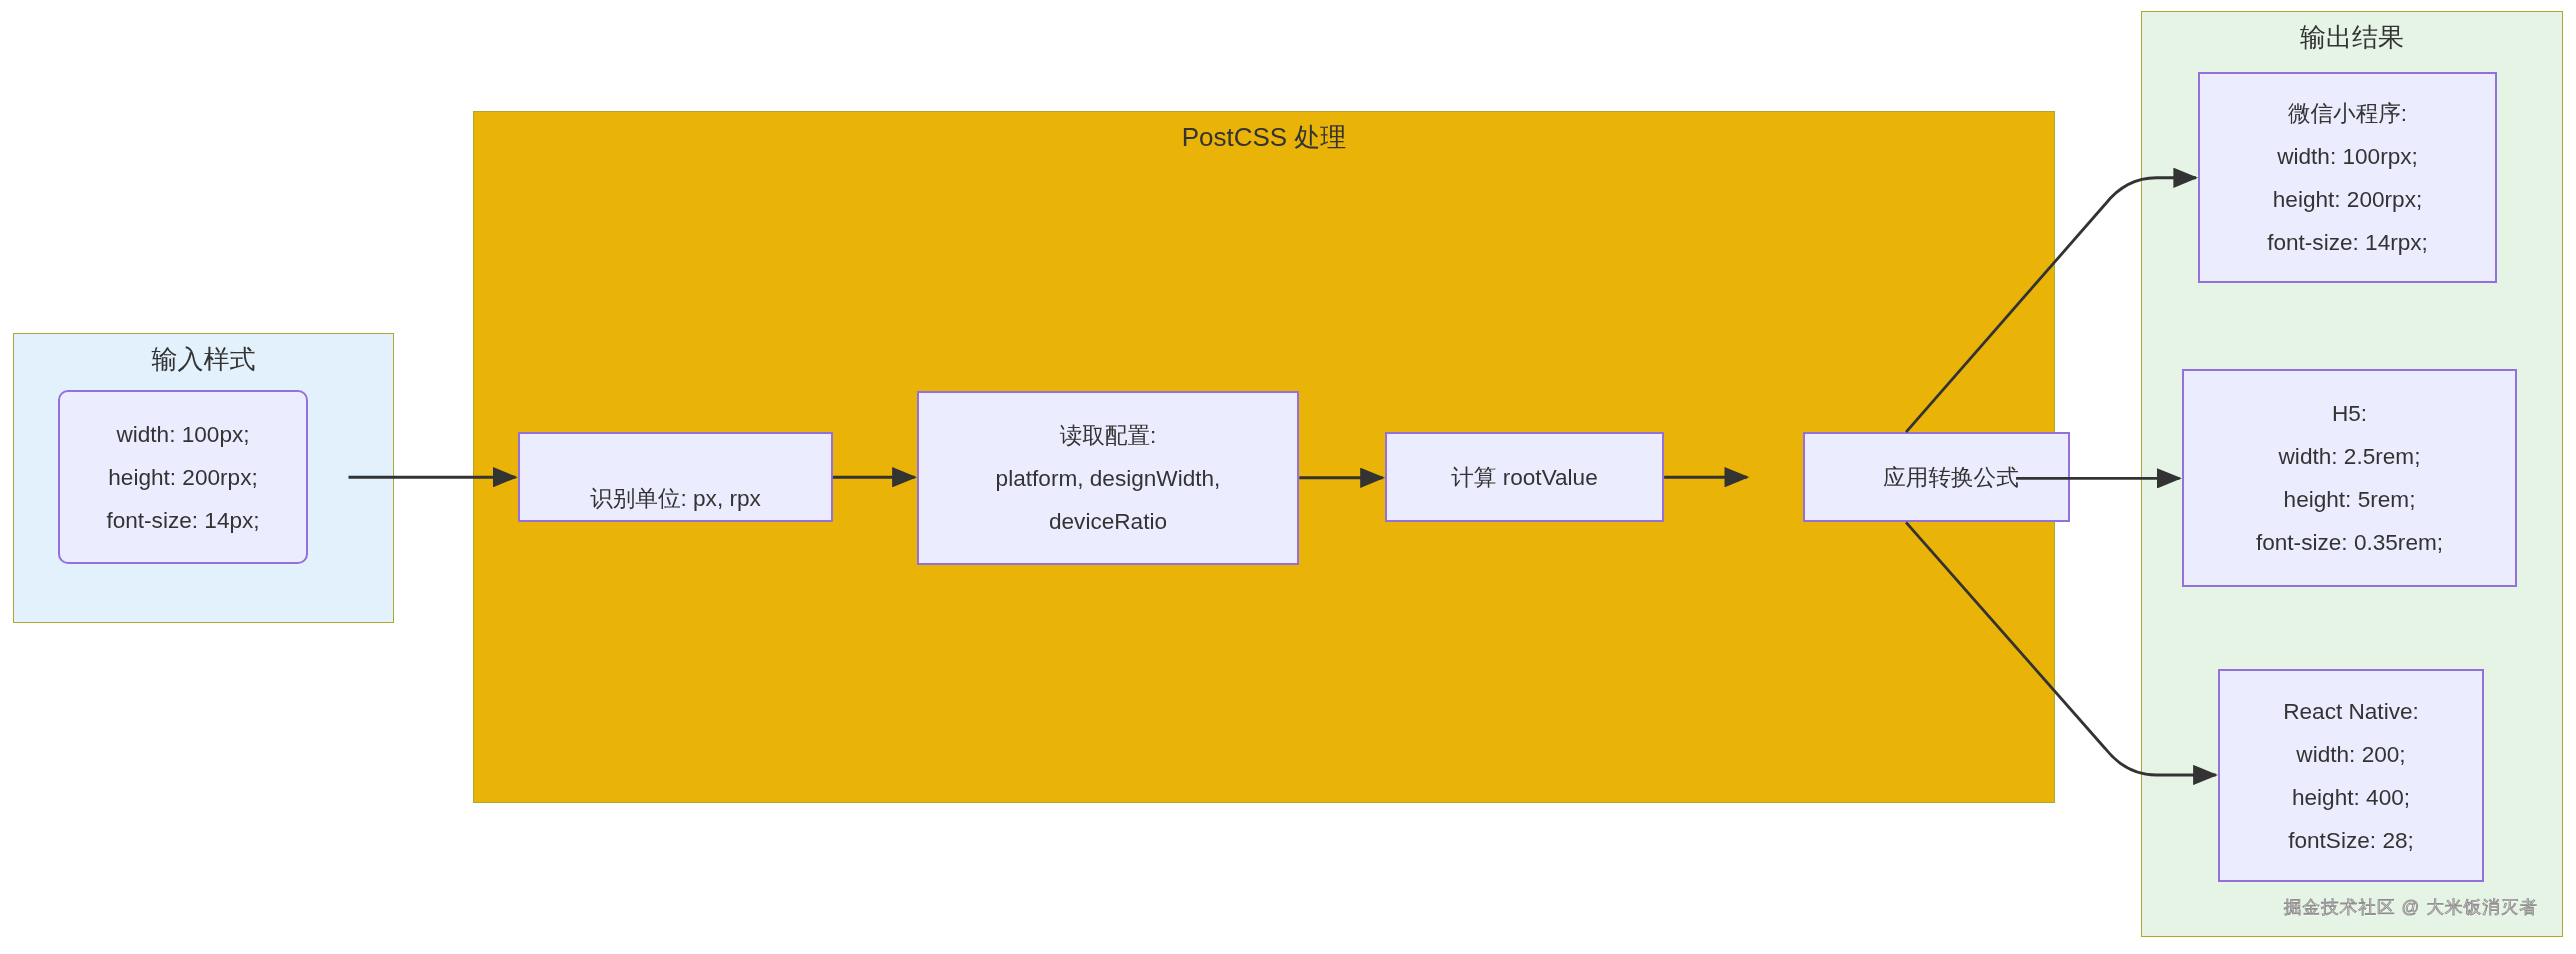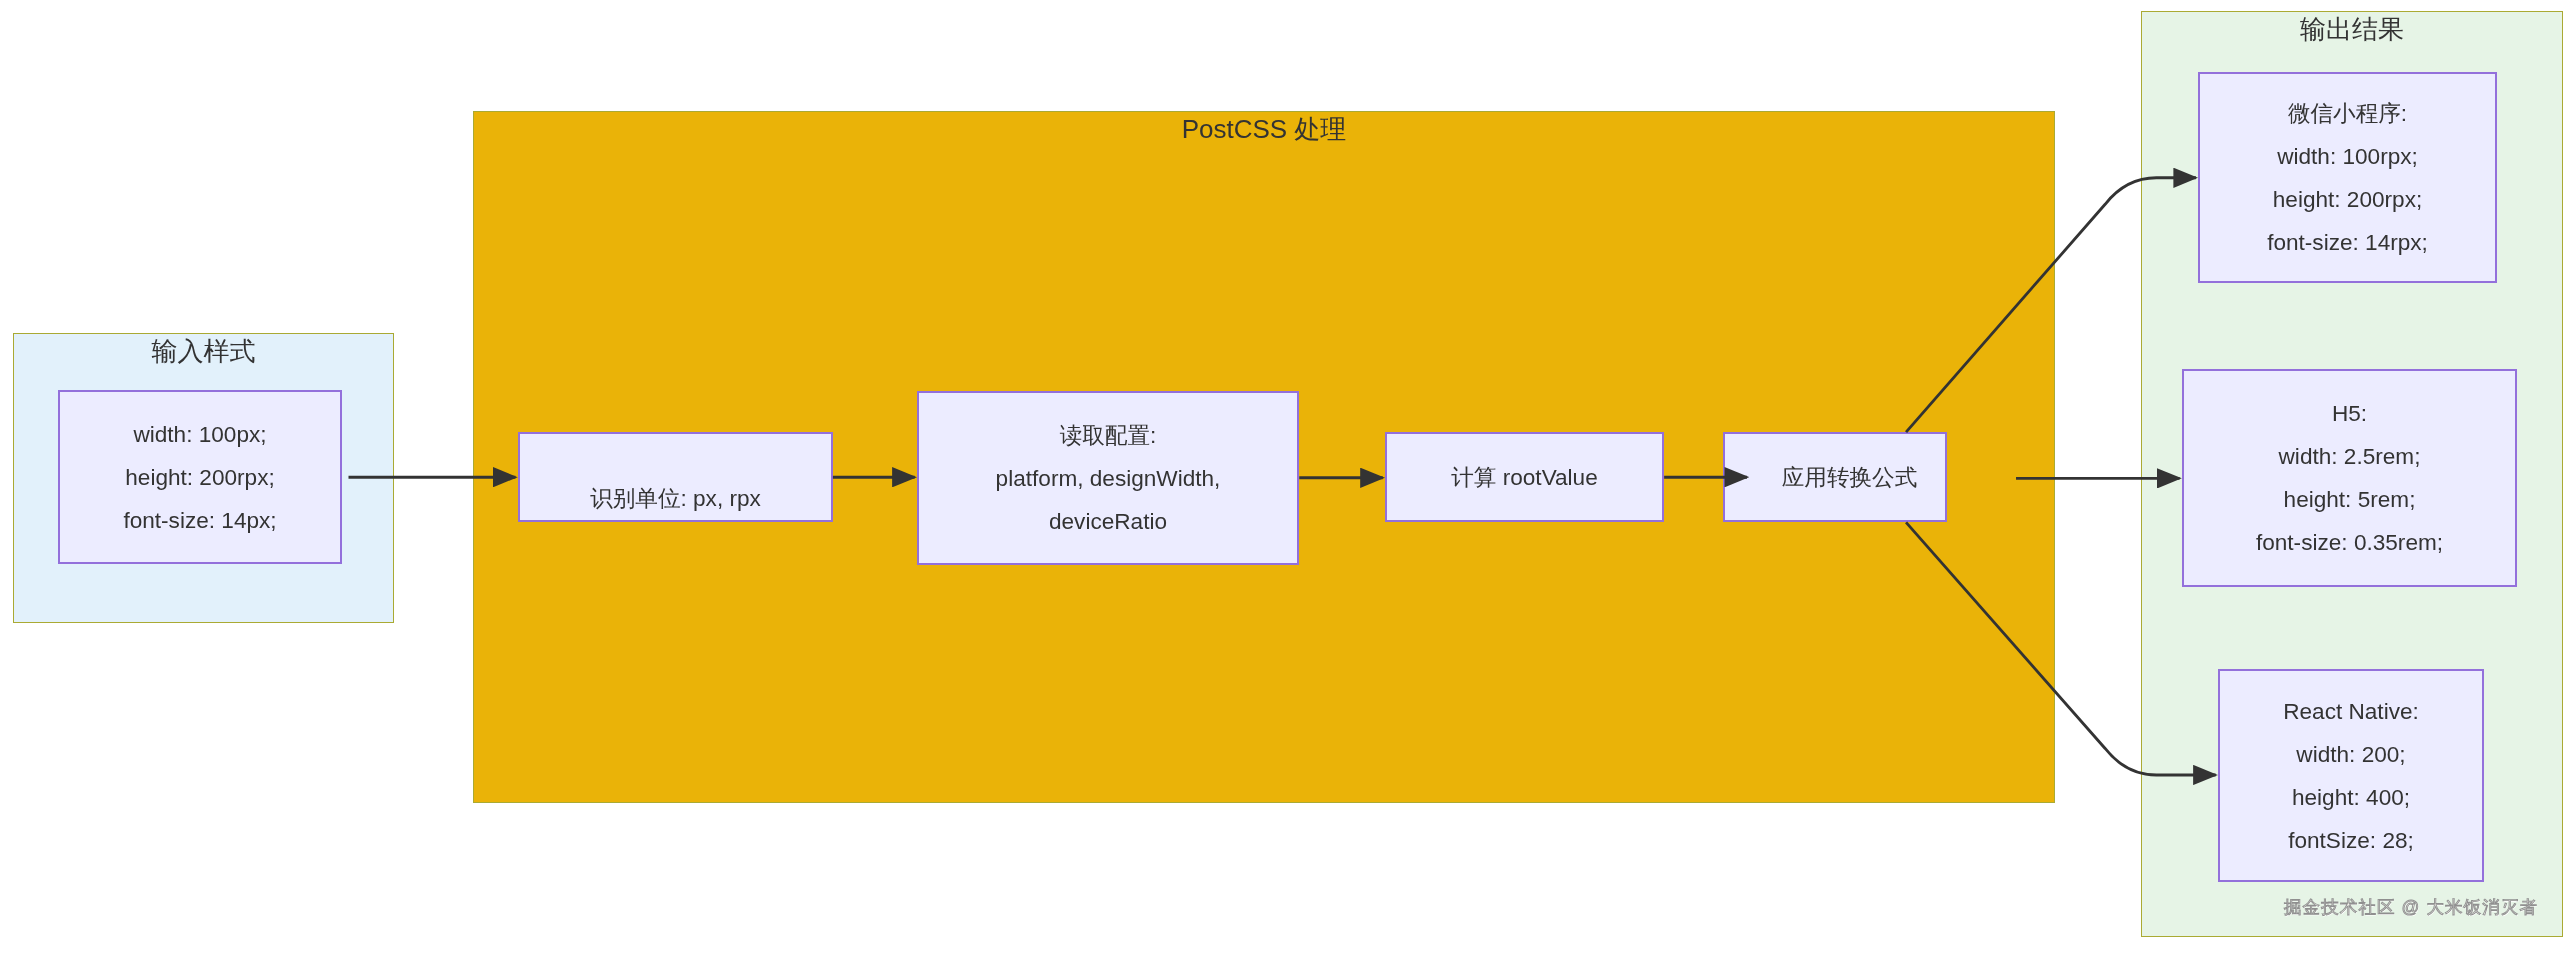--- a/index.html
+++ b/index.html
@@ -15,21 +15,21 @@
   .cluster {
     position: absolute;
     box-sizing: border-box;
     border: 1.7px solid #aaaa33;
   }
   .cluster-title {
     width: 100%;
     text-align: center;
     font-size: 26px;
     color: #333333;
-    padding-top: 0;
+    padding-top: 8px;
   }
   .node {
     position: absolute;
     box-sizing: border-box;
     background: #ececff;
     border: 2.3px solid #9370db;
     color: #333333;
     font-size: 22.6px;
     line-height: 43px;
     display: flex;
@@ -72,41 +72,41 @@
 
   <div class="cluster" style="left:473px; top:111px; width:1582px; height:692px; background:#eab308;">
     <div class="cluster-title">PostCSS 处理</div>
   </div>
 
   <div class="cluster" style="left:2141px; top:11.3px; width:422px; height:926px; background:#e6f4e6;">
     <div class="cluster-title">输出结果</div>
     <div class="watermark">掘金技术社区 @ 大米饭消灭者</div>
   </div>
 
-  <div class="node" style="left:58px; top:390px; width:284px; height:174px;">
+  <div class="node" style="left:58px; top:390px; width:250px; height:174px;border-radius:10px;">
     <div>width: 100px;</div>
     <div>height: 200rpx;</div>
     <div>font-size: 14px;</div>
   </div>
 
   <div class="node" style="left:518px; top:432px; width:315px; height:90px;justify-content:flex-end;">
     <div>识别单位: px, rpx</div>
   </div>
 
   <div class="node" style="left:917px; top:391px; width:382px; height:174px;">
     <div>读取配置:</div>
     <div>platform, designWidth,</div>
     <div>deviceRatio</div>
   </div>
 
   <div class="node" style="left:1385px; top:432px; width:279px; height:90px;">
     <div>计算 rootValue</div>
   </div>
 
-  <div class="node" style="left:1723px; top:432px; width:224px; height:90px;padding-left:29px;">
+  <div class="node" style="left:1803px; top:432px; width:267px; height:90px;padding-left:29px;">
     <div>应用转换公式</div>
   </div>
 
   <div class="node" style="left:2198px; top:72px; width:299px; height:211px;">
     <div>微信小程序:</div>
     <div>width: 100rpx;</div>
     <div>height: 200rpx;</div>
     <div>font-size: 14rpx;</div>
   </div>
 

